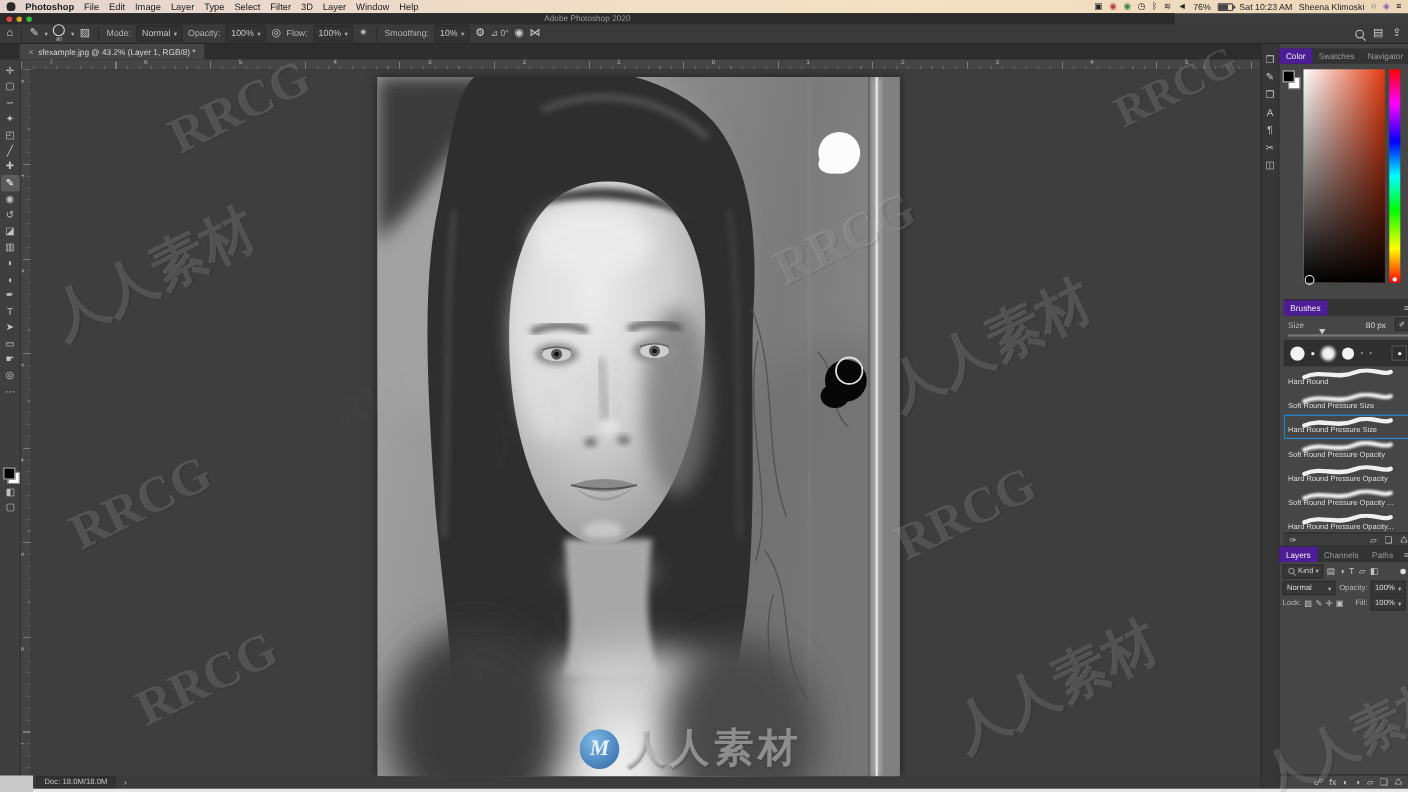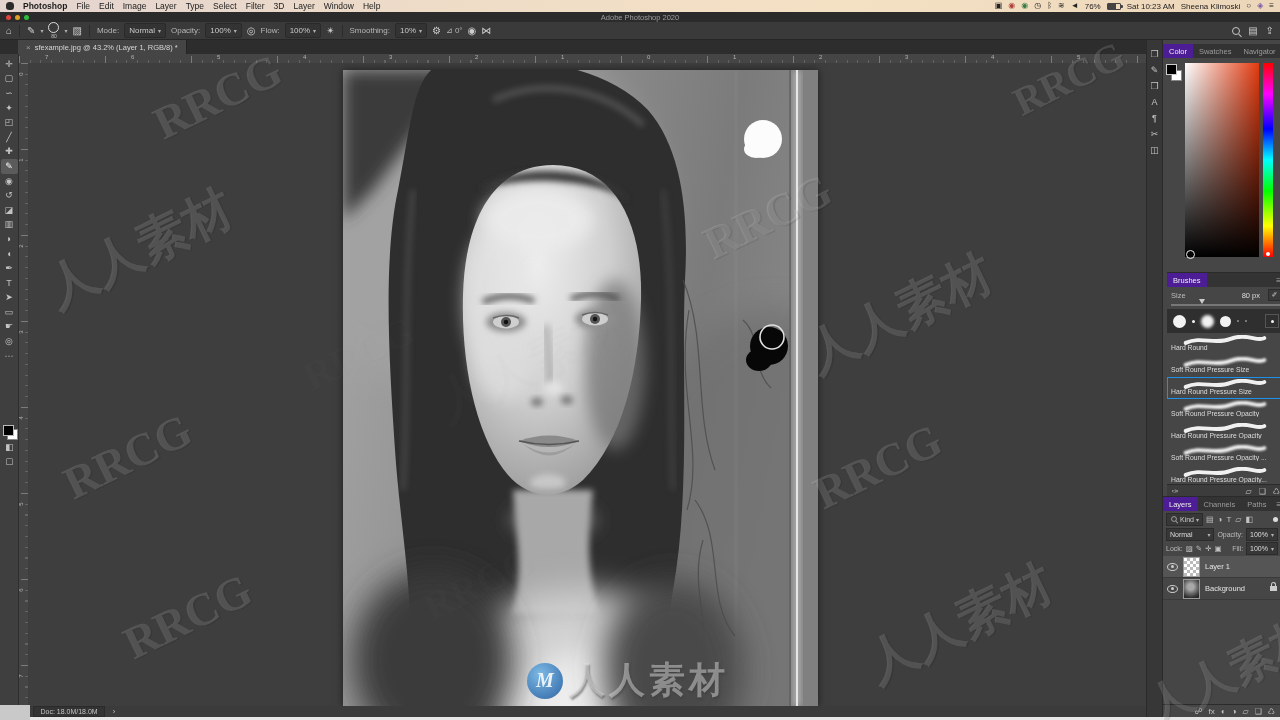--- a/index.html
+++ b/index.html
@@ -11,22 +11,22 @@
     background:linear-gradient(90deg,#e3d4d0 0%,#eedcc7 35%,#f4e1c4 65%,#ecd6ba 100%);
     font-size:8.5px;color:#1c1c1c;padding:0 6px;box-sizing:border-box;gap:9px;}
   #menubar .apple{width:8px;height:8px;background:#2a2a2a;border-radius:45% 45% 40% 40%;flex:0 0 auto}
   #menubar .mi{white-space:nowrap;cursor:default}
   #menubar .mi.app{font-weight:bold}
   #menu-right{margin-left:auto;display:flex;align-items:center;gap:6px;font-size:8px;color:#222}
   #menu-right .sic{font-size:8px;line-height:10px}
   .batt{width:12px;height:5px;border:1px solid #444;border-radius:1px;position:relative;background:linear-gradient(90deg,#444 0 70%,transparent 70%)}
   .batt::after{content:"";position:absolute;right:-3px;top:1px;width:2px;height:3px;background:#444;border-radius:0 1px 1px 0}
   
-  #titlebar{left:0;top:12px;width:1280px;height:10px;background:#2b2b2b;border-bottom:1px solid #202020;
-    display:flex;align-items:center;justify-content:center;font-size:7.5px;color:#9d9d9d}
+  #titlebar{left:0;top:12px;width:1068px;height:10px;background:#2b2b2b;border-bottom:1px solid #202020;
+    display:flex;align-items:flex-start;justify-content:center;font-size:7.5px;color:#9d9d9d}
   .tl{position:absolute;top:3px;width:5px;height:5px;border-radius:50%}
   
   #optionsbar{left:0;top:22px;width:1280px;height:18px;background:#3a3a3a;border-bottom:1px solid #262626;
     display:flex;align-items:center;gap:5px;padding:0 6px;box-sizing:border-box;font-size:8px;color:#c9c9c9}
   .ob-sep{width:1px;height:12px;background:#2b2b2b;margin:0 2px}
   .ob-ico{color:#cecece;font-size:10px;line-height:12px}
   .ob-box{display:flex;align-items:center;gap:3px;background:#333;border:1px solid #2a2a2a;border-radius:2px;
           padding:1px 4px;height:11px}
   .caret{font-size:6px;color:#b0b0b0}
   .brush-preview{display:flex;flex-direction:column;align-items:center;line-height:1}
@@ -559,33 +559,20 @@
           <span class="l-ico">✎</span>
           <span class="l-ico">✛</span>
           <span class="l-ico">▣</span>
         </span>
       <span style="margin-left:auto">Fill:</span>
       <span class="dd">
           <span>100%</span>
           <span class="caret">▾</span>
         </span>
     </div>
-    <div id="layer-list">
-      <div class="layer-row active">
-        <span class="eye"></span>
-        <span class="thumb checker"></span>
-        <span class="lname">Layer 1</span>
-      </div>
-      <div class="layer-row">
-        <span class="eye"></span>
-        <span class="thumb photo"></span>
-        <span class="lname">Background</span>
-        <span class="lock-ico"></span>
-      </div>
-    </div>
     <div id="layers-footer">
 
     <span style="font-size:8px">☍</span>
         <span style="font-size:8px">fx</span>
         <span style="font-size:8px">◐</span>
         <span style="font-size:8px">◑</span>
         <span style="font-size:8px">▱</span>
         <span style="font-size:8px">❏</span>
         <span style="font-size:8px">♺</span>
       </div>

